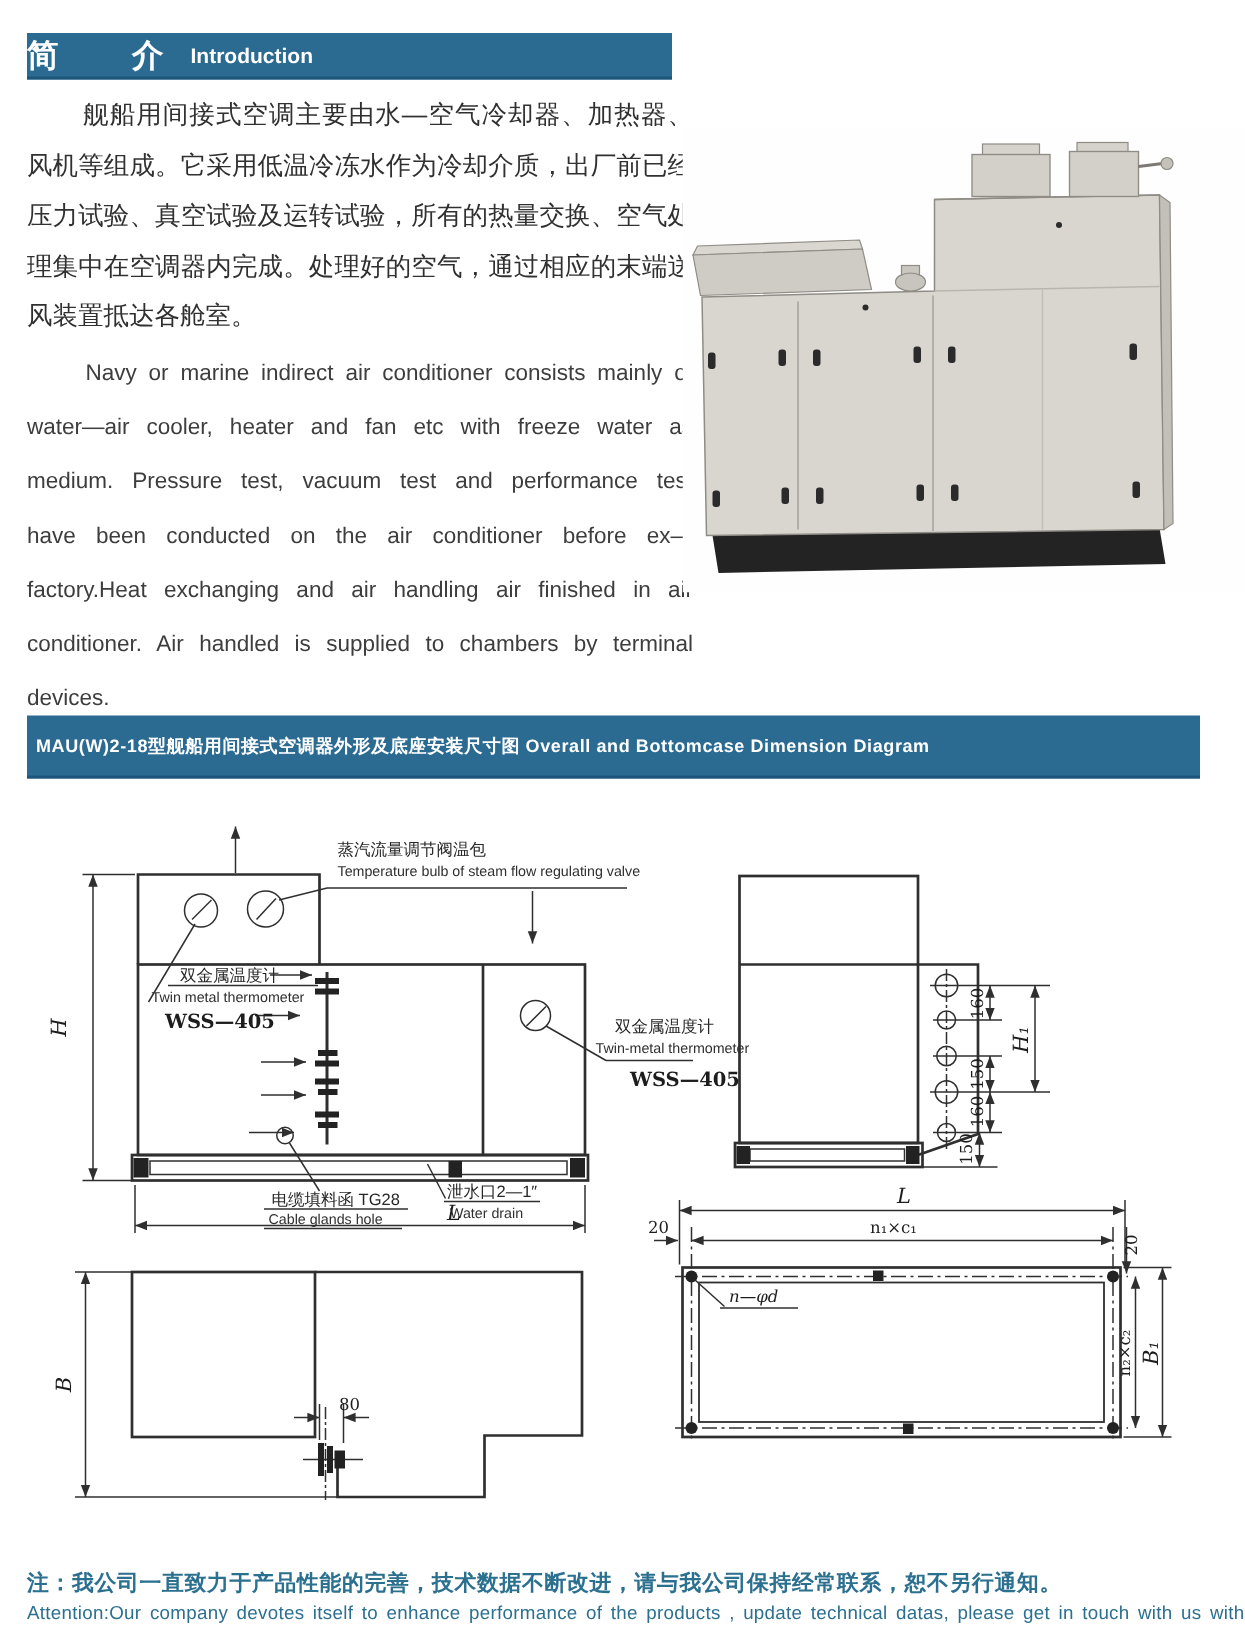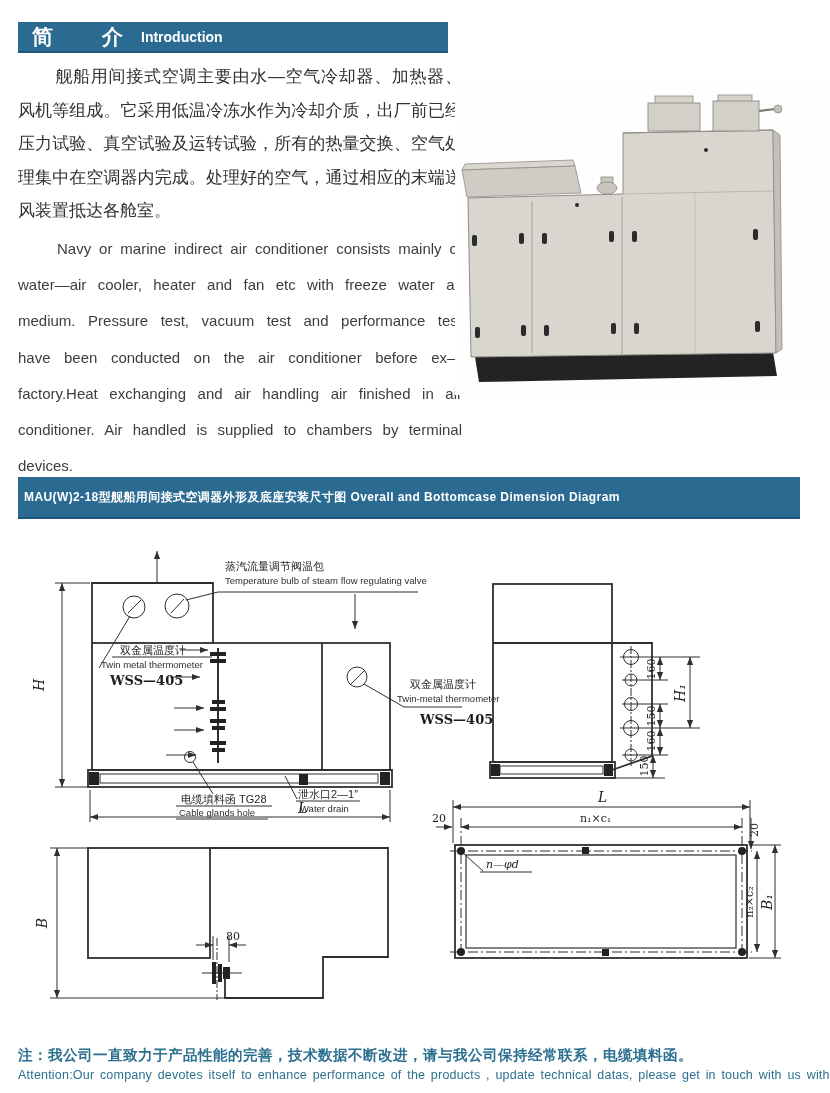--- a/index.html
+++ b/index.html
@@ -1,20 +1,20 @@
 <!DOCTYPE html>
 <html><head>
 <meta charset="utf-8">
 <style>
   html,body{margin:0;padding:0;background:#ffffff;}
   .page{position:relative;width:830px;height:1093px;background:#ffffff;overflow:hidden;
         font-family:"Liberation Sans","DejaVu Sans",sans-serif;color:#333;}
   .banner{position:absolute;background:#2b6b92;color:#ffffff;display:flex;align-items:center;
           border-bottom:2px solid #1d567a;box-sizing:border-box;}
-  .banner1{left:18px;top:22px;width:430px;height:31px;padding-left:14px;}
+  .banner1{left:18px;top:22px;width:430px;height:31px;}
   .b1zh{font-size:21px;font-weight:bold;letter-spacing:14px;}
   .b1en{font-size:14px;font-weight:bold;margin-left:4px;}
   .banner2{left:18px;top:477px;width:782px;height:42px;padding-left:6px;
            font-size:12px;font-weight:bold;letter-spacing:0.4px;white-space:nowrap;}
   .para-zh{position:absolute;left:18px;top:60px;width:444px;margin:0;
            font-size:17px;line-height:33.5px;text-align:justify;text-indent:2.2em;color:#303030;}
   .para-en{position:absolute;left:18px;top:231px;width:444px;margin:0;
            font-size:15px;line-height:36.2px;text-align:justify;text-indent:2.6em;
            word-spacing:3.5px;color:#3d3d3d;}
   .photo{position:absolute;left:455px;top:85px;width:375px;height:310px;}
@@ -267,17 +267,17 @@
     <text x="598" y="802" class="ddimL">L</text>
     <text x="580" y="822" class="ddim">n₁×c₁</text>
     <text x="432" y="822" class="ddim">20</text>
     <text x="758" y="830" class="ddim" text-anchor="middle" transform="rotate(-90 758 830)">20</text>
     <text x="753" y="902" class="ddim" text-anchor="middle" transform="rotate(-90 753 902)">n₂×c₂</text>
     <text x="772" y="902" class="ddimL" text-anchor="middle" transform="rotate(-90 772 902)">B₁</text>
     <text x="486" y="868" class="ddim" font-style="italic">n—φd</text>
   </svg>
 
   <div class="footer">
-    <p class="fzh">注：我公司一直致力于产品性能的完善，技术数据不断改进，请与我公司保持经常联系，电缆填料函。</p>
+    <p class="fzh">注：我公司一直致力于产品性能的完善，技术数据不断改进，请与我公司保持经常联系，恕不另行通知。</p>
     <p class="fen">Attention:Our company devotes itself to enhance performance of the products , update technical datas, please get in touch with us without prior notice</p>
   </div>
 
 </div>
 
 </body></html>

